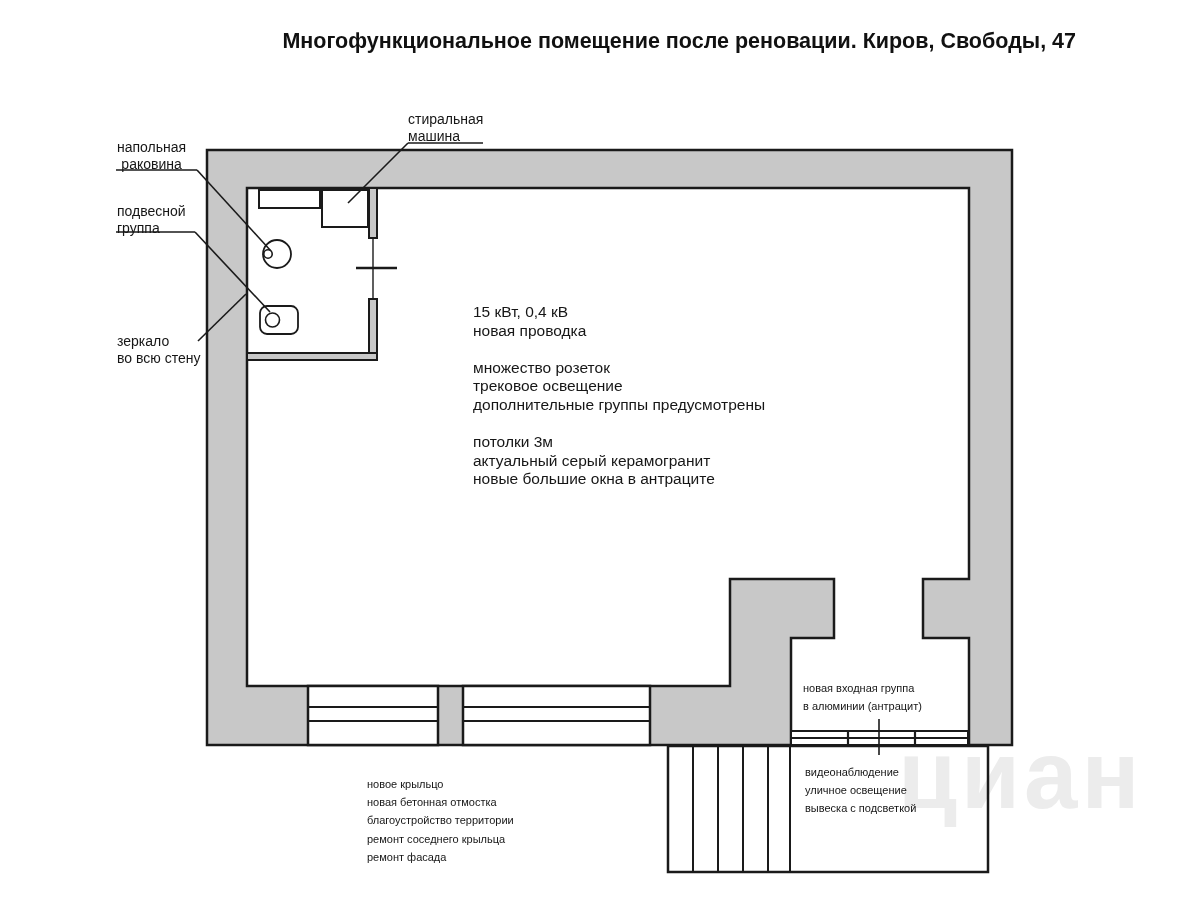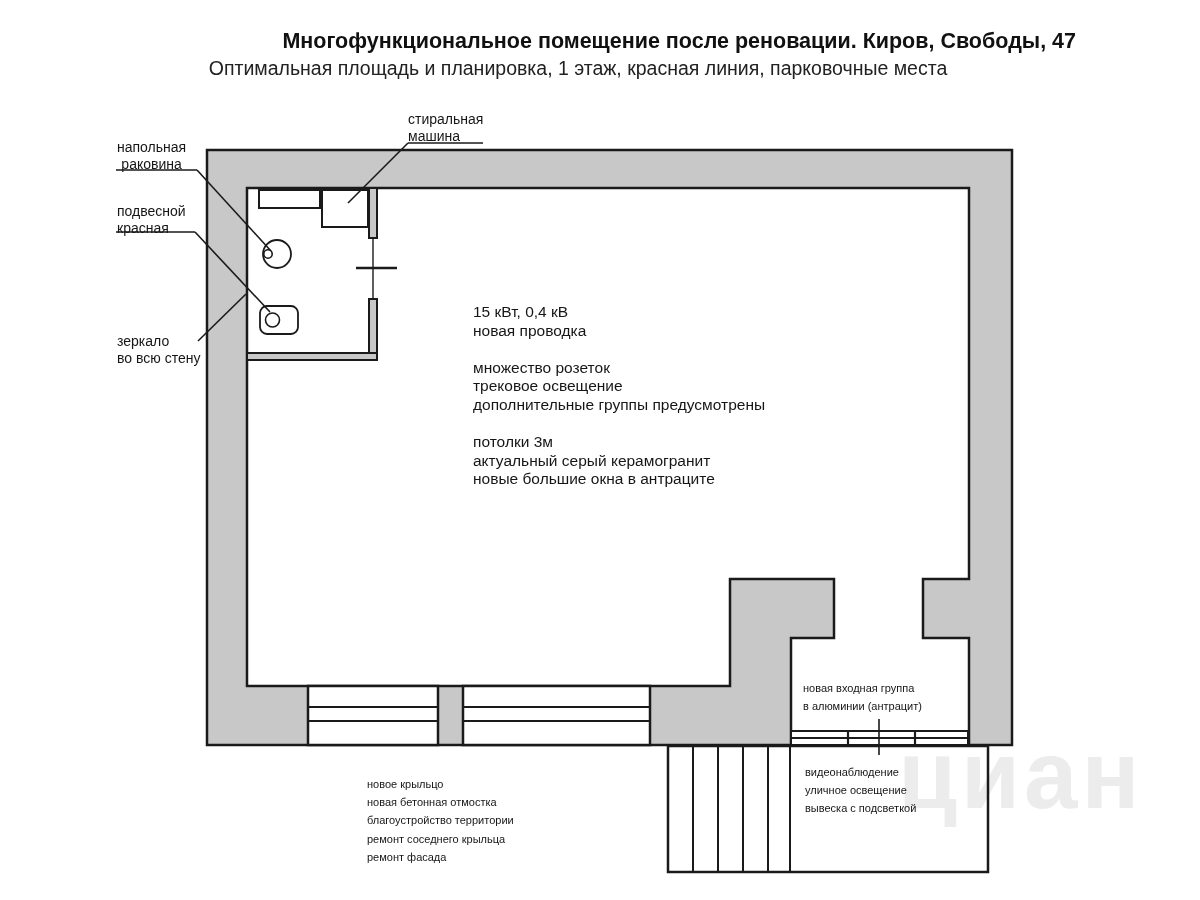--- a/index.html
+++ b/index.html
@@ -84,28 +84,27 @@
       <line x1="116" y1="170" x2="197" y2="170"></line>
       <line x1="197" y1="170" x2="271" y2="251"></line>
       <line x1="116" y1="232" x2="195" y2="232"></line>
       <line x1="195" y1="232" x2="270" y2="312"></line>
       <line x1="198" y1="341" x2="246" y2="294"></line>
       <line x1="879" y1="719" x2="879" y2="755"></line>
     </g>
   </svg>
 
   <div class="abs title">Многофункциональное помещение после реновации. Киров, Свободы, 47</div>
-  <div class="abs subtitle">Оптимальная площадь и планировка, 1 этаж, красная линия, парковочные места</div>
 
   <div class="lbl" style="left:408px;top:111px;">стиральная
 машина</div>
   <div class="lbl" style="left:117px;top:139px;text-align:center;">напольная
 раковина</div>
   <div class="lbl" style="left:117px;top:203px;">подвесной
-красная</div>
+группа</div>
   <div class="lbl" style="left:117px;top:333px;">зеркало
 во всю стену</div>
 
   <div class="specs" style="left:460px;top:303px;">15 кВт, 0,4 кВ
 новая проводка
 
 множество розеток
 трековое освещение
 дополнительные группы предусмотрены
 

